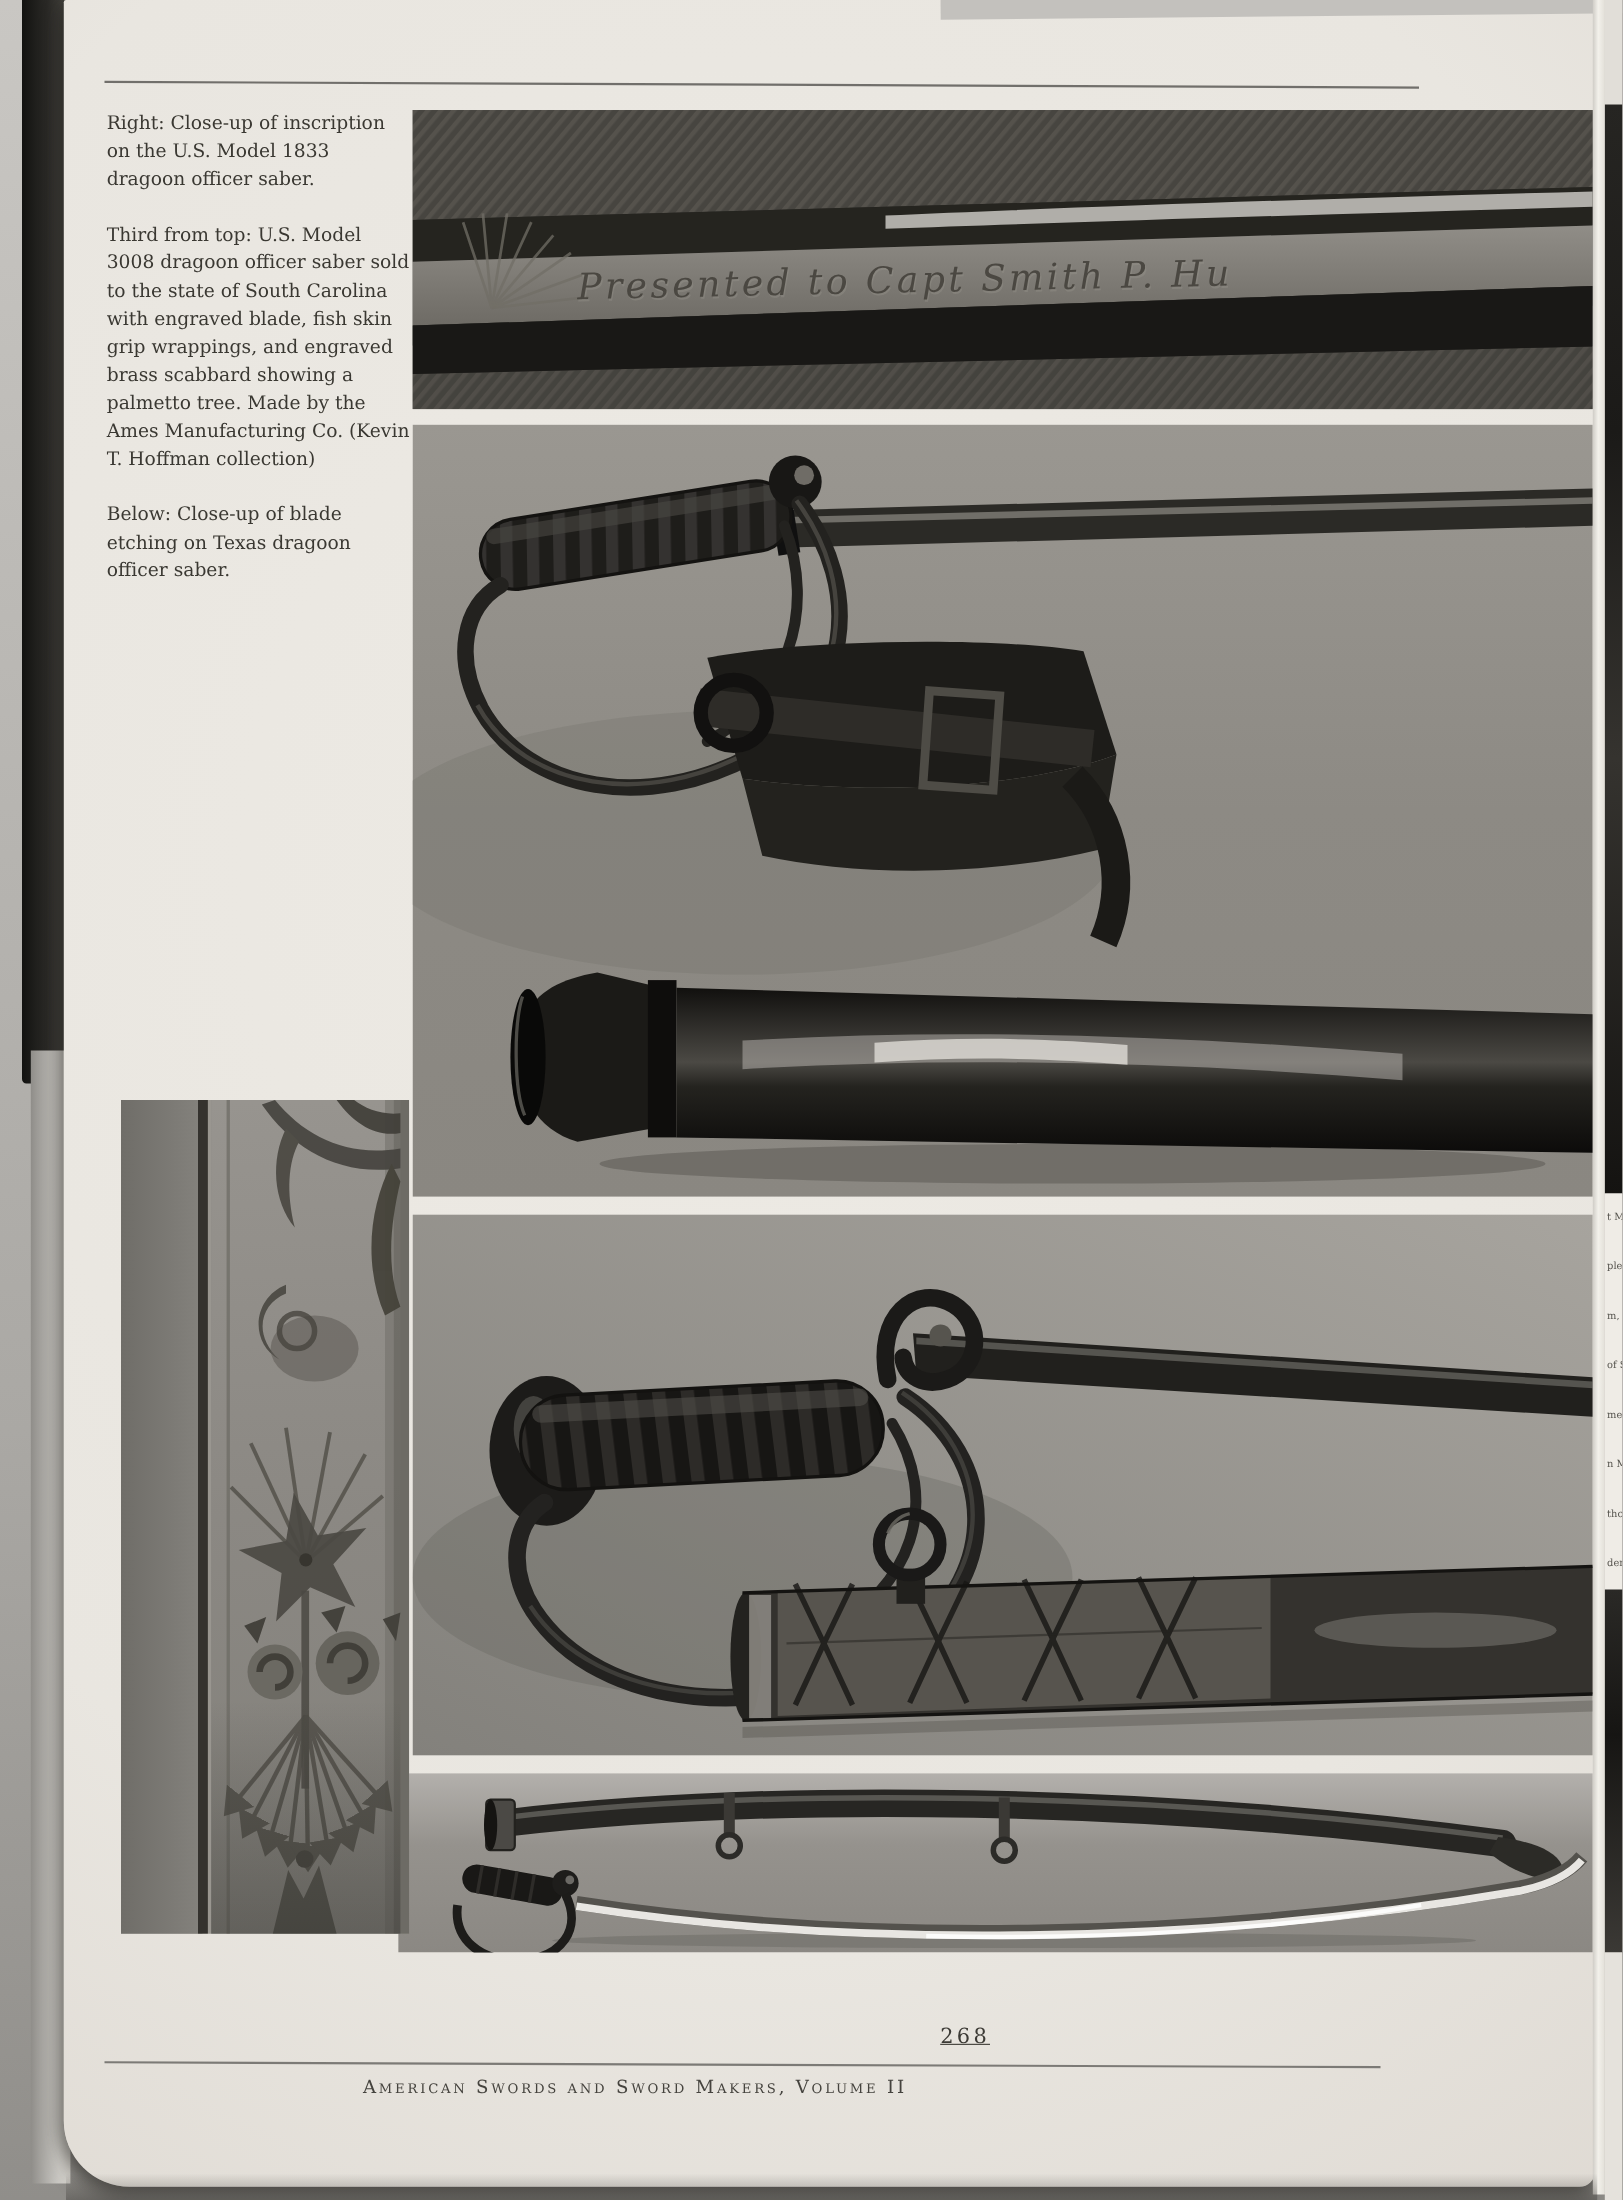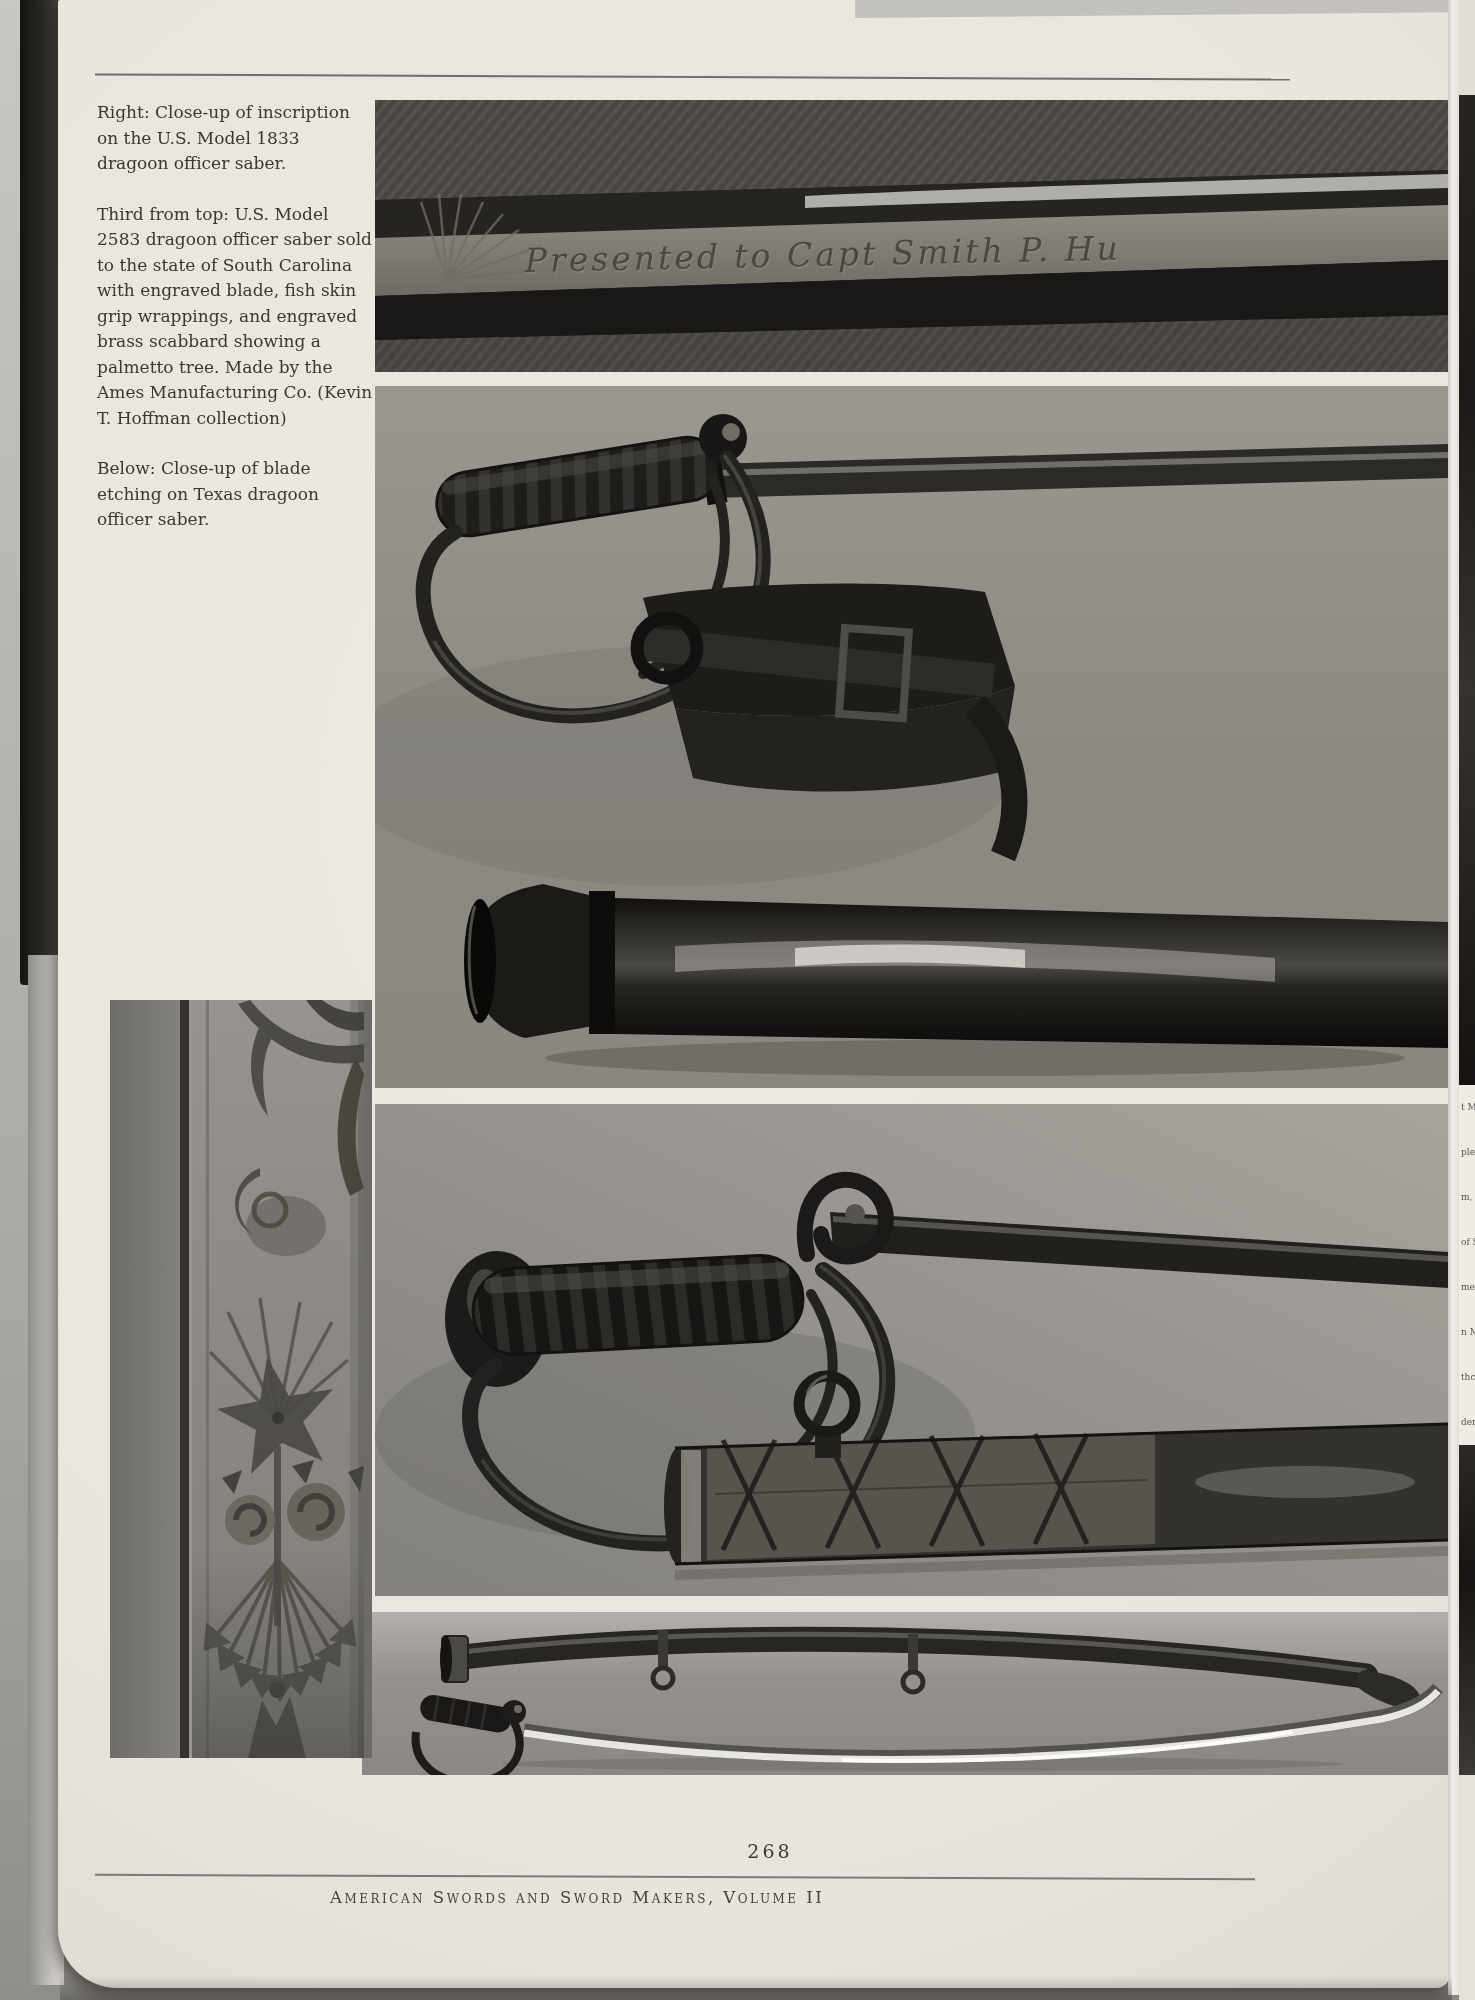--- a/index.html
+++ b/index.html
@@ -35,22 +35,22 @@
     color:#3a3832;font-size:17px;line-height:25.5px;
   }
   .captions p{margin:0 0 25px 0;}
   .photo{position:absolute;display:block;}
   #photo1{left:375px;top:100px;}
   #photo2{left:375px;top:386px;}
   #photo3{left:375px;top:1104px;}
   #photo4{left:362px;top:1612px;}
   #photo5{left:110px;top:1000px;}
   .pagenum{
-    position:absolute;left:640px;top:1840px;width:260px;text-align:center;
-    font-size:19px;letter-spacing:3px;color:#3c3a35;
+    position:absolute;left:640px;top:1840px;width:260px;text-align:right;
+    font-size:19px;letter-spacing:3px;color:#3c3a35;text-decoration:underline;
   }
   .footer-title{
     position:absolute;left:330px;top:1888px;width:820px;text-align:left;
     font-variant:small-caps;letter-spacing:2.5px;font-size:16.5px;color:#45433e;
   }
   .page-edge-strip{
     position:absolute;left:1448px;top:0;width:11px;height:1995px;
     background:linear-gradient(90deg,#cfccc6,#f3f1eb 45%,#e2dfd8);
   }
   .next-page{position:absolute;left:1459px;top:0;width:16px;height:2000px;background:#ebe8e2;}
@@ -74,21 +74,21 @@
   <div class="book-edge"></div>
   <div class="under-pages"></div>
 
   <div class="page"></div>
   <div class="surface-top-right"></div>
 
   <div class="rule" id="rule-top"></div>
 
   <div class="captions">
     <p>Right: Close-up of inscription on the U.S. Model 1833 dragoon officer saber.</p>
-    <p>Third from top: U.S. Model 2583 dragoon officer saber sold to the state of South Carolina with engraved blade, fish skin grip wrappings, and engraved brass scabbard showing a palmetto tree. Made by the Ames Manufacturing Co. (Kevin T. Hoffman collection)</p>
+    <p>Third from top: U.S. Model 3008 dragoon officer saber sold to the state of South Carolina with engraved blade, fish skin grip wrappings, and engraved brass scabbard showing a palmetto tree. Made by the Ames Manufacturing Co. (Kevin T. Hoffman collection)</p>
     <p>Below: Close-up of blade etching on Texas dragoon officer saber.</p>
   </div>
 
   <svg class="photo" id="photo1" width="1073" height="272" viewBox="0 0 1073 272">
     <defs>
       <pattern id="hatch1" width="9" height="9" patternUnits="userSpaceOnUse" patternTransform="rotate(40)">
         <rect width="9" height="9" fill="#474540"></rect>
           <rect width="4" height="9" fill="#55524c"></rect>
       </pattern>
       <linearGradient id="bladeMid1" x1="0" y1="0" x2="0" y2="1">

